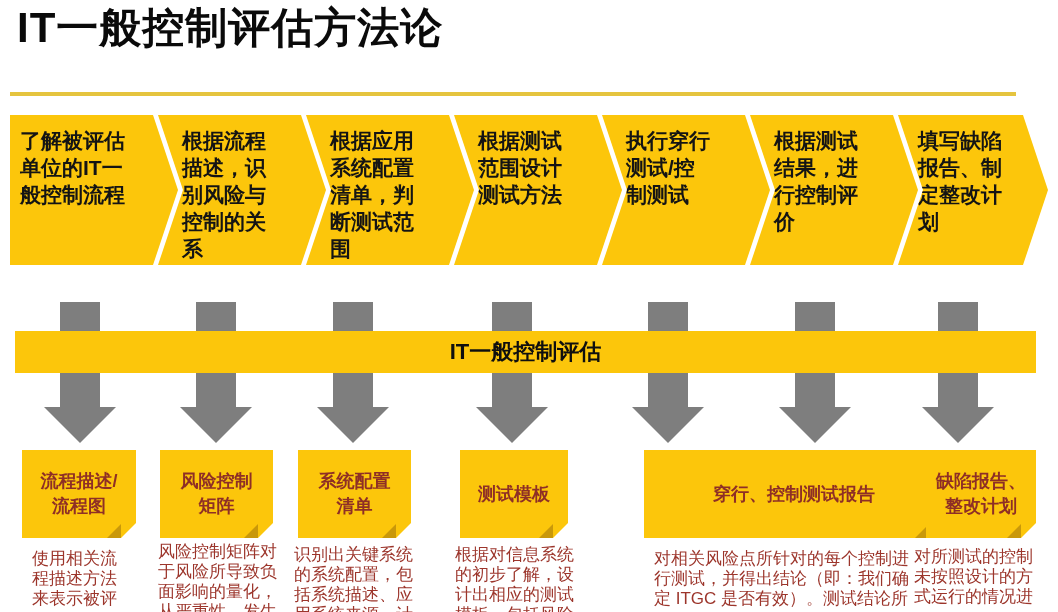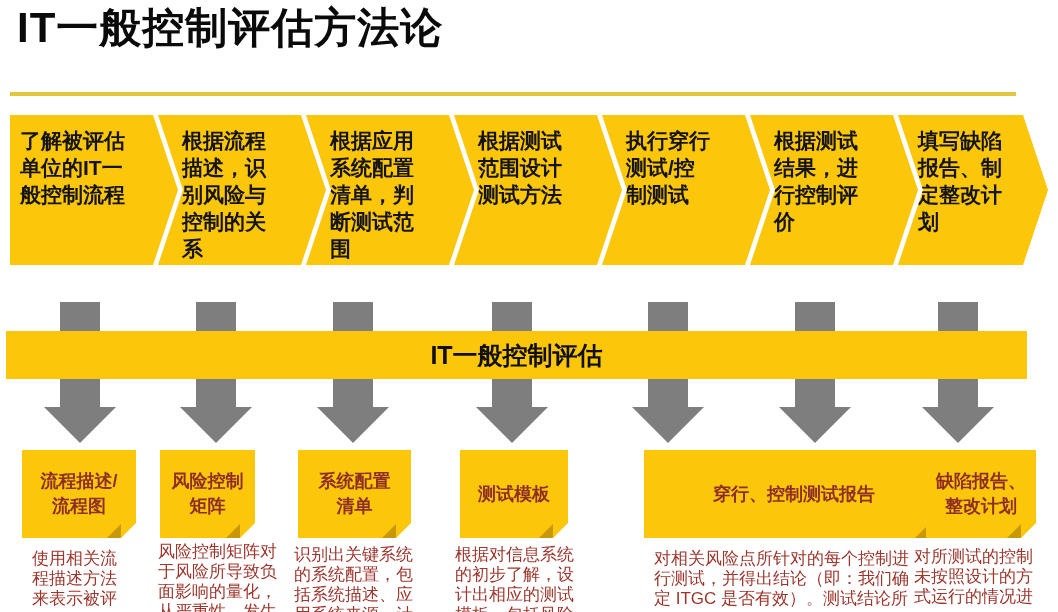--- a/index.html
+++ b/index.html
@@ -32,23 +32,23 @@
   .arrow{position:absolute;top:302px;width:72px;height:140px;z-index:1;}
   .arrow .shaft{position:absolute;left:16px;top:0;width:40px;height:105px;background:#7E7E7E;}
   .arrow .head{
     position:absolute;left:0;top:105px;width:0;height:0;
     border-left:36px solid transparent;border-right:36px solid transparent;
     border-top:36px solid #7E7E7E;
   }
 
   
   .midbar{
-    position:absolute;left:6px;top:331px;width:1021px;height:48px;background:#FCC60B;z-index:3;
+    position:absolute;left:15px;top:331px;width:1021px;height:42px;background:#FCC60B;z-index:3;
     display:flex;align-items:center;justify-content:center;
-    font-size:25px;font-weight:bold;color:#0f0f0f;
+    font-size:22px;font-weight:bold;color:#0f0f0f;
   }
 
   
   .note{
     position:absolute;top:450px;height:88px;background:#FCC60B;z-index:2;
     clip-path:polygon(0 0,100% 0,100% calc(100% - 15px),calc(100% - 15px) 100%,0 100%);
     display:flex;align-items:center;justify-content:center;text-align:center;
   }
   .note-title{font-size:18px;font-weight:bold;color:#8E2F26;line-height:25px;white-space:pre-line;}
   .fold{
@@ -145,21 +145,21 @@
 
   <div class="midbar">
     <span>IT一般控制评估</span>
   </div>
 
   <div class="note" style="left:22px;width:114px;">
       <span class="note-title">流程描述/
 流程图</span>
       <div class="fold"></div>
     </div>
-  <div class="note" style="left:160px;width:95px;">
+  <div class="note" style="left:160px;width:113px;">
       <span class="note-title">风险控制
 矩阵</span>
       <div class="fold"></div>
     </div>
   <div class="note" style="left:298px;width:113px;">
       <span class="note-title">系统配置
 清单</span>
       <div class="fold"></div>
     </div>
   <div class="note" style="left:460px;width:108px;">

